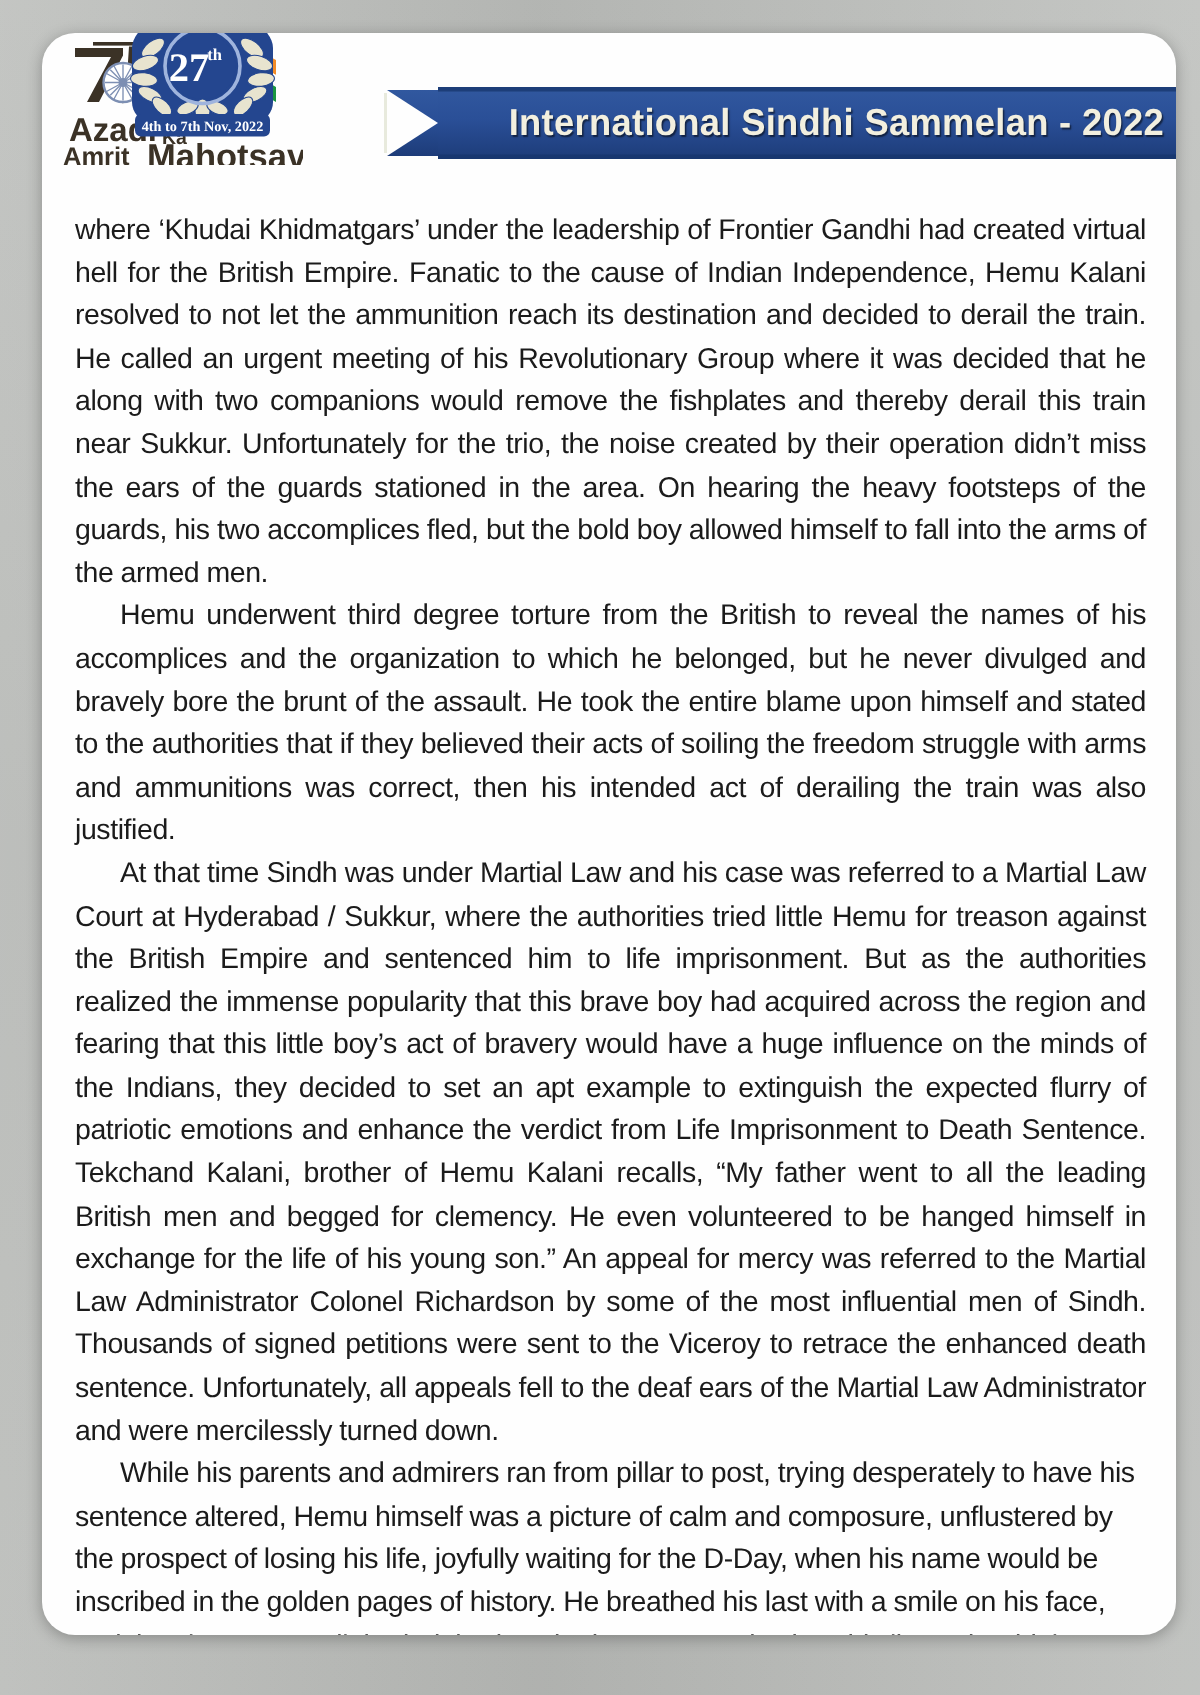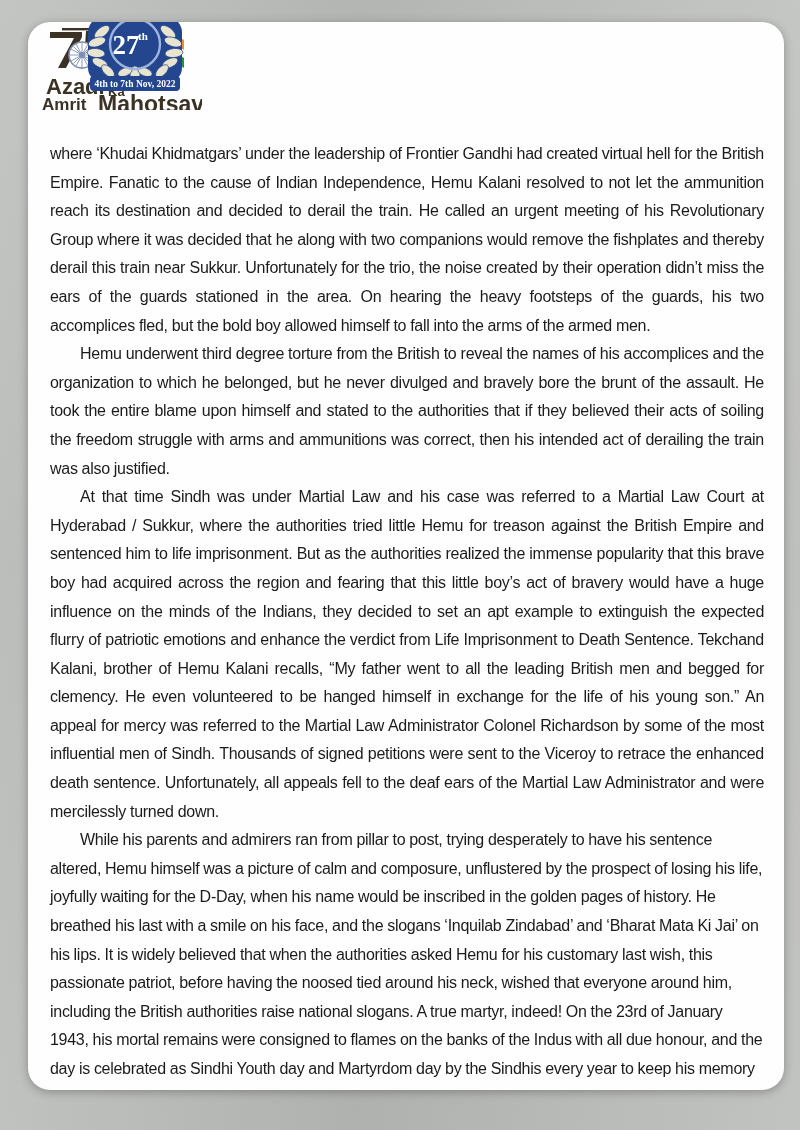--- a/index.html
+++ b/index.html
@@ -92,21 +92,21 @@
     left: 22px;
     right: 20px;
     top: 118px;
   }
   p.para {
     margin: 0 0 0 0;
     text-align: justify;
     text-justify: inter-word;
     color: #1b1b1b;
     font-family: "Liberation Sans", sans-serif;
-    font-size: 16px;
+    font-size: 19px;
     line-height: 28.6px;
     text-indent: 30px;
     letter-spacing: -0.28px;
     word-spacing: -0.2px;
     -webkit-font-smoothing: antialiased;
   }
   p.para.first {
     text-indent: 0;
   }
   p.para:last-child {
@@ -157,20 +157,39 @@
 
         <g fill="#3b3226" font-family="Liberation Sans, sans-serif" font-weight="bold">
           <text x="4" y="72" font-size="22">Azadi</text>
           <text x="66" y="74" font-size="13">Ka</text>
           <text x="0" y="88" font-size="17">Amrit</text>
           <text x="56" y="90" font-size="23">Mahotsav</text>
         </g>
       </svg>
     </div>
 
+    <div class="banner-wrap">
+      <svg class="banner-ribbon" viewBox="0 0 528 52" preserveAspectRatio="none" xmlns="http://www.w3.org/2000/svg">
+        <defs>
+          <linearGradient id="bgrad" x1="0" y1="0" x2="0" y2="1">
+            <stop offset="0%" stop-color="#31589f"></stop>
+            <stop offset="45%" stop-color="#2a4f97"></stop>
+            <stop offset="100%" stop-color="#1d3c79"></stop>
+          </linearGradient>
+        </defs>
+
+        <path d="M0 6 L64 6 L64 46 L0 46 Z" fill="#e8eadd"></path>
+        <path d="M2 4 L70 4 L70 48 L2 48 Z" fill="url(#bgrad)"></path>
+        <path d="M2 4 L2 48 L36 26 Z" fill="#fefefe"></path>
+        <rect x="36" y="2" width="492" height="48" fill="url(#bgrad)"></rect>
+        <rect x="36" y="2" width="492" height="3" fill="#17356c" opacity="0.75"></rect>
+        <rect x="36" y="47" width="492" height="3" fill="#17356c" opacity="0.75"></rect>
+      </svg>
+      <div class="banner-title">International Sindhi Sammelan - 2022</div>
+    </div>
 
     <div class="emblem">
       <svg viewBox="0 0 118 100" width="118" height="100" xmlns="http://www.w3.org/2000/svg">
 
         <path d="M12 34 C12 22 30 8 59 8 C88 8 106 22 106 34 L106 70 C106 84 86 92 59 92 C32 92 12 84 12 70 Z" fill="#24468f"></path>
 
         <g fill="#e8e4cf" stroke="#24468f" stroke-width="0.8">
           <ellipse cx="59" cy="8" rx="6" ry="9" transform="rotate(0 59 8)"></ellipse>
           <ellipse cx="48" cy="12" rx="5" ry="8" transform="rotate(-28 48 12)"></ellipse>
           <ellipse cx="70" cy="12" rx="5" ry="8" transform="rotate(28 70 12)"></ellipse>

